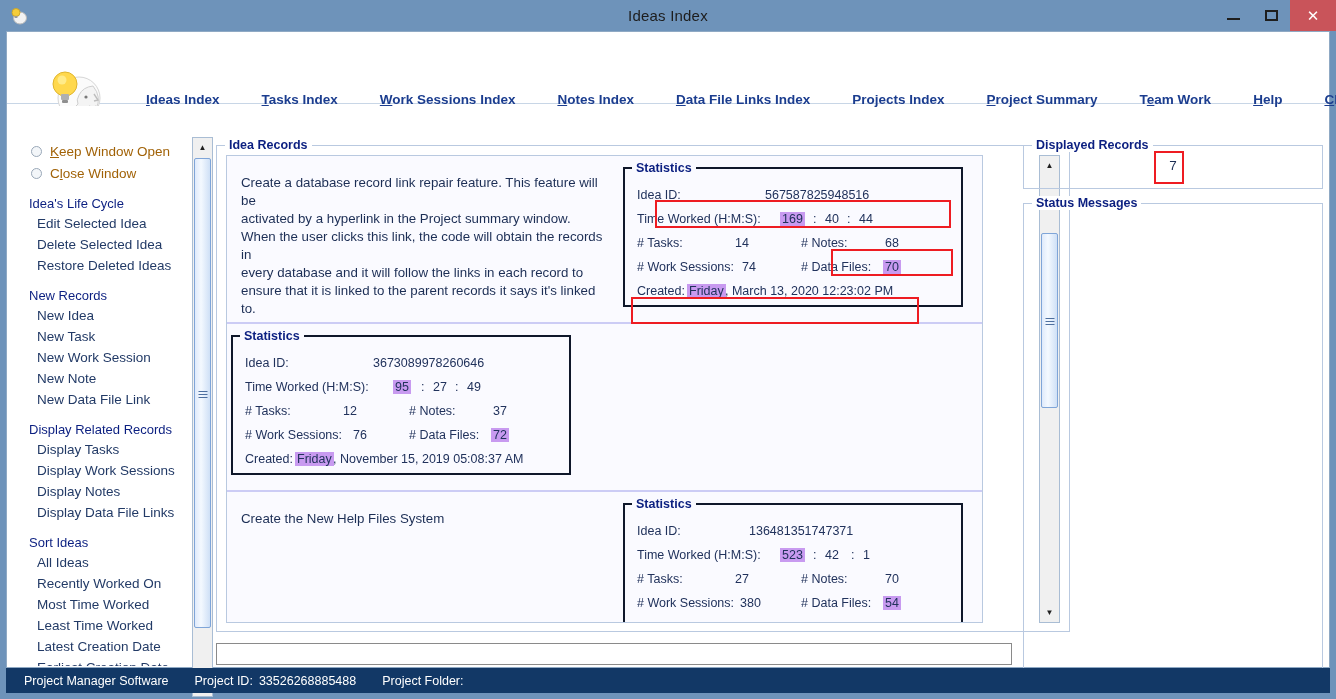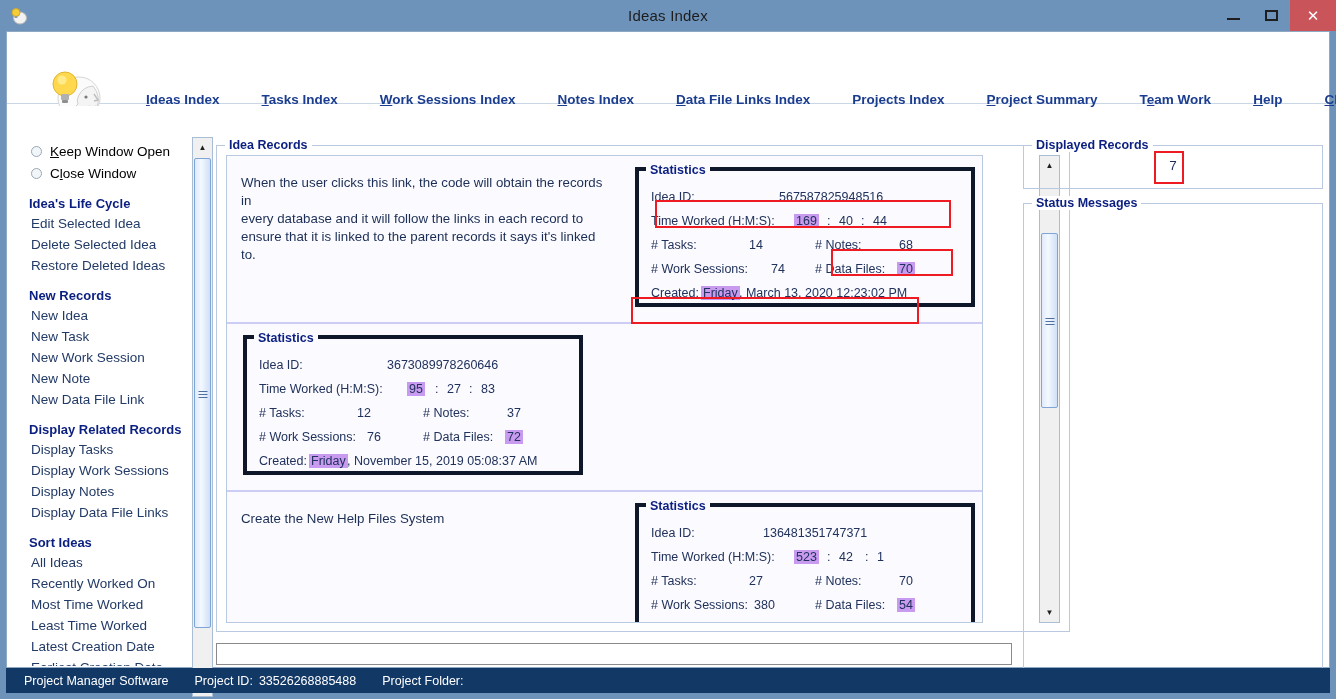--- a/index.html
+++ b/index.html
@@ -69,33 +69,33 @@
 
   
   .sidebar {
     position: absolute; left: 8px; top: 74px;
     width: 176px; height: 560px;
     background: #ffffff;
     overflow: hidden;
   }
   .radio-row {
     display: flex; align-items: center; height: 22px;
-    font-size: 13.5px; color: #000000; cursor: pointer;
+    font-size: 13.5px; color: #a16207; cursor: pointer;
   }
   .radio {
     width: 11px; height: 11px; border-radius: 50%;
     border: 1px solid #9aa8b8; background: #f3f6f9;
     margin-left: 16px; margin-right: 8px; flex: none;
   }
   .side-head {
-    font-size: 13px; font-weight: bold; color: #0b1f80;
+    font-size: 13px; font-weight: normal; color: #0b1f80;
     margin: 12px 0 2px 14px;
   }
   .side-link {
-    font-size: 13.5px; color: #223a66; margin-left: 16px;
+    font-size: 13.5px; color: #223a66; margin-left: 22px;
     line-height: 21px; cursor: pointer;
   }
 
   
   .vscroll-left {
     position: absolute; left: 185px; top: 105px;
     width: 21px; height: 560px;
     background: #f0f0f0; border: 1px solid #a9bdd4;
   }
   .vs-arrow {
@@ -141,23 +141,23 @@
     height: 168px;
     border-bottom: 2px solid #ccccf5;
     background: #fafaff;
     display: flex;
   }
   .record .desc {
     width: 392px; padding: 18px 16px 0 14px;
     font-size: 13.3px; color: #1c2e55; line-height: 18px;
   }
   .stats {
-    position: relative; margin-top: 11px; margin-left: 16px;
+    position: relative; margin-top: 11px; margin-left: 4px;
     width: 340px; height: 140px;
-    border: 4px solid #0f172a;
+    border: 2px solid #0f172a;
   }
   .stats .legend {
     position: absolute; top: -8px; left: 7px;
     background: #fafaff; padding: 0 4px;
     font-size: 12.5px; font-weight: bold; color: #0b1f80;
   }
   .stat-row {
     position: relative; height: 24px; font-size: 12.5px; color: #21325c;
     display: flex; align-items: center;
   }
@@ -326,20 +326,22 @@
       <div class="vs-arrow down">▼</div>
     </div>
 
     <div class="group" id="ideaRecords">
       <div class="legend">Idea Records</div>
 
       <div class="records-viewport">
 
         <div class="record">
           <div class="desc">
+            <div>Create a database record link repair feature. This feature will be</div>
+            <div>activated by a hyperlink in the Project summary window.</div>
             <div>When the user clicks this link, the code will obtain the records in</div>
             <div>every database and it will follow the links in each record to</div>
             <div>ensure that it is linked to the parent records it says it's linked to.</div>
           </div>
           <div class="stats">
             <div class="legend">Statistics</div>
             <div style="height:14px"></div>
             <div class="stat-row">
               <span class="lab" style="left:12px">Idea ID:</span>
               <span class="val" style="left:140px">567587825948516</span>
@@ -353,21 +355,21 @@
               <span class="val" style="left:234px">44</span>
             </div>
             <div class="stat-row">
               <span class="lab" style="left:12px"># Tasks:</span>
               <span class="val" style="left:110px">14</span>
               <span class="lab" style="left:176px"># Notes:</span>
               <span class="val" style="left:260px">68</span>
             </div>
             <div class="stat-row">
               <span class="lab" style="left:12px"># Work Sessions:</span>
-              <span class="val" style="left:132px">74</span>
+              <span class="val" style="left:117px">74</span>
               <span class="lab" style="left:176px"># Data Files:</span>
               <span class="val hl" style="left:258px">70</span>
             </div>
             <div class="stat-row">
               <span class="lab" style="left:12px">Created:</span>
               <span class="val hl" style="left:62px">Friday</span>
               <span class="val" style="left:100px">, March 13, 2020   12:23:02 PM</span>
             </div>
           </div>
           <div class="redbox" style="left:428px; top:44px; width:296px; height:28px;"></div>
@@ -382,21 +384,21 @@
             <div class="stat-row">
               <span class="lab" style="left:12px">Idea ID:</span>
               <span class="val" style="left:140px">3673089978260646</span>
             </div>
             <div class="stat-row">
               <span class="lab" style="left:12px">Time Worked (H:M:S):</span>
               <span class="val hl" style="left:160px">95</span>
               <span class="val" style="left:188px">:</span>
               <span class="val" style="left:200px">27</span>
               <span class="val" style="left:222px">:</span>
-              <span class="val" style="left:234px">83</span>
+              <span class="val" style="left:234px">49</span>
             </div>
             <div class="stat-row">
               <span class="lab" style="left:12px"># Tasks:</span>
               <span class="val" style="left:110px">12</span>
               <span class="lab" style="left:176px"># Notes:</span>
               <span class="val" style="left:260px">37</span>
             </div>
             <div class="stat-row">
               <span class="lab" style="left:12px"># Work Sessions:</span>
               <span class="val" style="left:120px">76</span>

